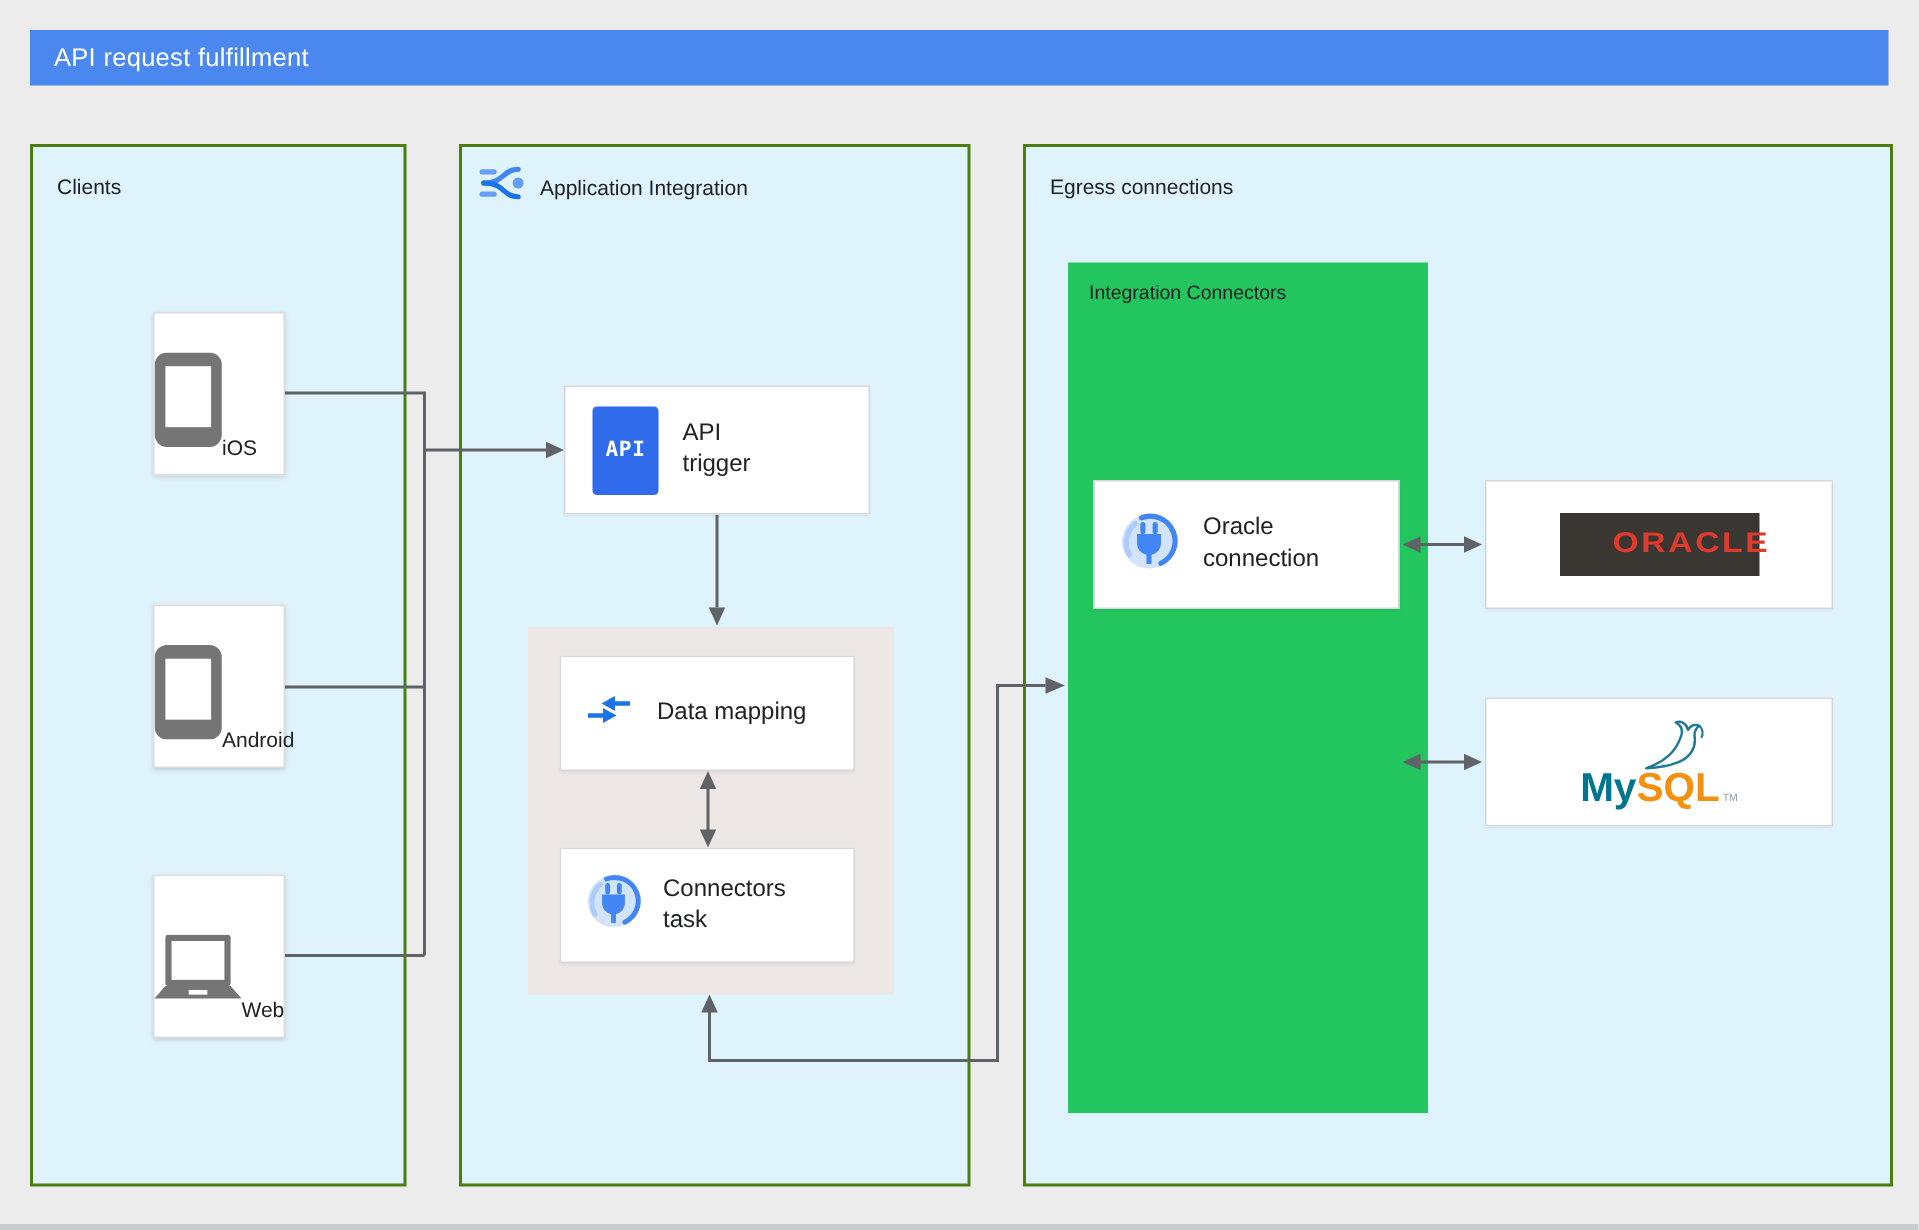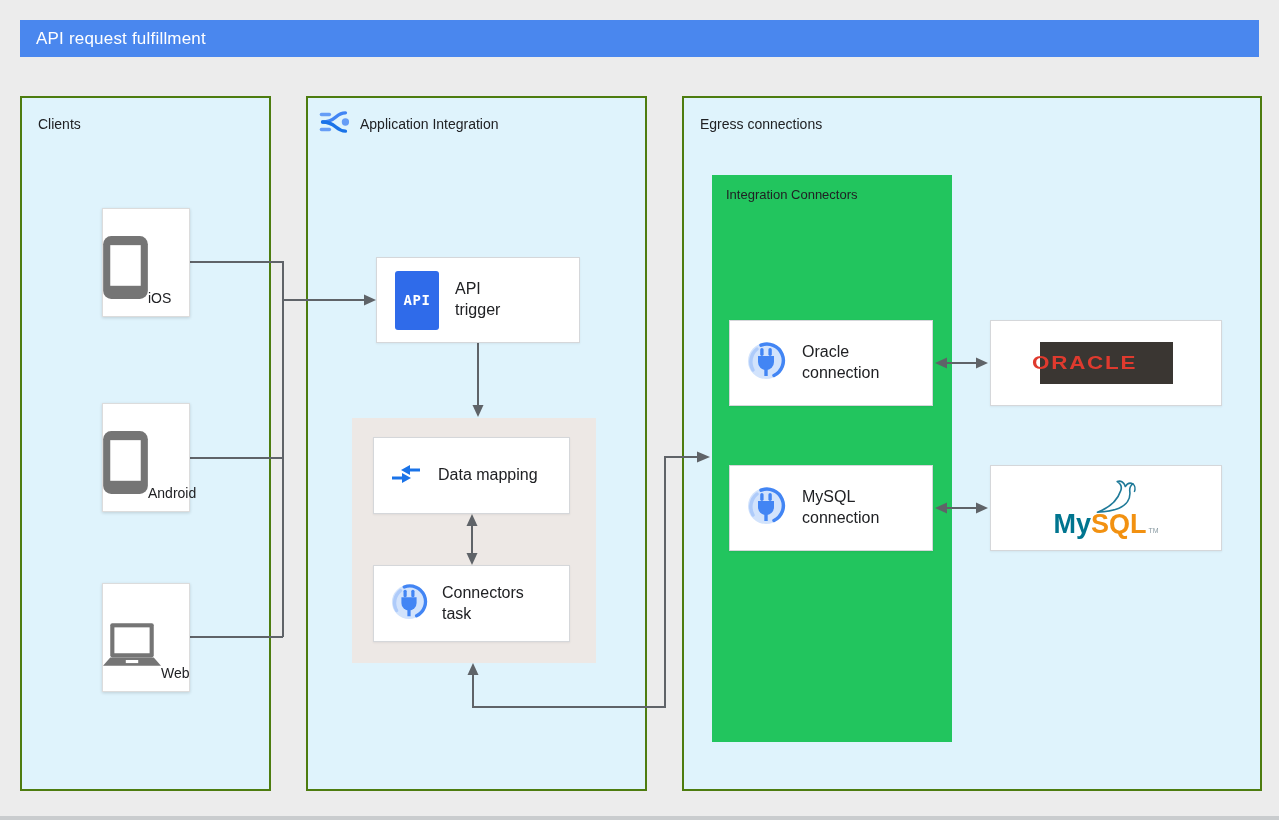--- a/index.html
+++ b/index.html
@@ -51,21 +51,21 @@
   .node-datamap{left:373px;top:437px;width:197px;height:77px;padding-left:16px;gap:16px;}
   .node-conntask{left:373px;top:565px;width:197px;height:77px;padding-left:16px;gap:14px;}
   .node-conntask .node-label{width:100px;}
 
   .node-oracleconn{left:729px;top:320px;width:204px;height:86px;padding-left:16px;gap:16px;}
   .node-oracleconn .node-label{width:100px;}
   .node-mysqlconn{left:729px;top:465px;width:204px;height:86px;padding-left:16px;gap:16px;}
   .node-mysqlconn .node-label{width:100px;}
 
   .node-oraclelogo{left:990px;top:320px;width:232px;height:86px;justify-content:center;}
-  .oracle-badge{width:133px;height:42px;background:#3A3632;display:flex;align-items:center;justify-content:flex-start;}
+  .oracle-badge{width:133px;height:42px;background:#3A3632;display:flex;align-items:center;justify-content:flex-end;}
   .oracle-badge span{color:#DF3A2E;font-weight:bold;font-size:19px;letter-spacing:1.5px;
     transform:scaleX(1.18);display:inline-block;}
 
   .node-mysqllogo{left:990px;top:465px;width:232px;height:86px;justify-content:center;}
   .mysql-logo{display:flex;flex-direction:column;align-items:center;line-height:1;}
   .mysql-logo .dolphin{margin-bottom:-6px;margin-left:26px;}
   .mysql-wordmark{display:flex;align-items:baseline;font-weight:bold;font-size:27px;}
   .mysql-my{color:#00758F;}
   .mysql-sql{color:#F29111;}
   .mysql-tm{color:#8A9BA3;font-size:7px;font-weight:normal;margin-left:2px;}
@@ -218,34 +218,20 @@
         <path d="M15 4.2 A16.5 16.5 0 0 1 28 34.5" stroke="#4285F4" stroke-width="3.5" fill="none" stroke-linecap="round"></path>
         <rect x="14.2" y="7" width="3.4" height="8" rx="1.7" fill="#4285F4"></rect>
         <rect x="22.4" y="7" width="3.4" height="8" rx="1.7" fill="#4285F4"></rect>
         <path d="M12 15 h16 v6 a8 8 0 0 1 -16 0 z" fill="#4285F4"></path>
         <rect x="18.3" y="27" width="3.4" height="8" fill="#4285F4"></rect>
       </svg>
     </span>
     <span class="node-label">Oracle connection</span>
   </div>
 
-  <div class="node node-mysqlconn">
-    <span class="flex0">
-      <svg width="40" height="40" viewBox="0 0 40 40">
-        <circle cx="20" cy="20" r="18" fill="#D2E3FC"></circle>
-        <path d="M7 29 A16.5 16.5 0 0 1 11 8" stroke="#AECBFA" stroke-width="3.5" fill="none" stroke-linecap="round"></path>
-        <path d="M15 4.2 A16.5 16.5 0 0 1 28 34.5" stroke="#4285F4" stroke-width="3.5" fill="none" stroke-linecap="round"></path>
-        <rect x="14.2" y="7" width="3.4" height="8" rx="1.7" fill="#4285F4"></rect>
-        <rect x="22.4" y="7" width="3.4" height="8" rx="1.7" fill="#4285F4"></rect>
-        <path d="M12 15 h16 v6 a8 8 0 0 1 -16 0 z" fill="#4285F4"></path>
-        <rect x="18.3" y="27" width="3.4" height="8" fill="#4285F4"></rect>
-      </svg>
-    </span>
-    <span class="node-label">MySQL connection</span>
-  </div>
 
   <div class="node node-oraclelogo">
     <span class="oracle-badge">
       <span>ORACLE</span>
     </span>
   </div>
 
   <div class="node node-mysqllogo">
     <span class="mysql-logo">
       <span class="dolphin">

